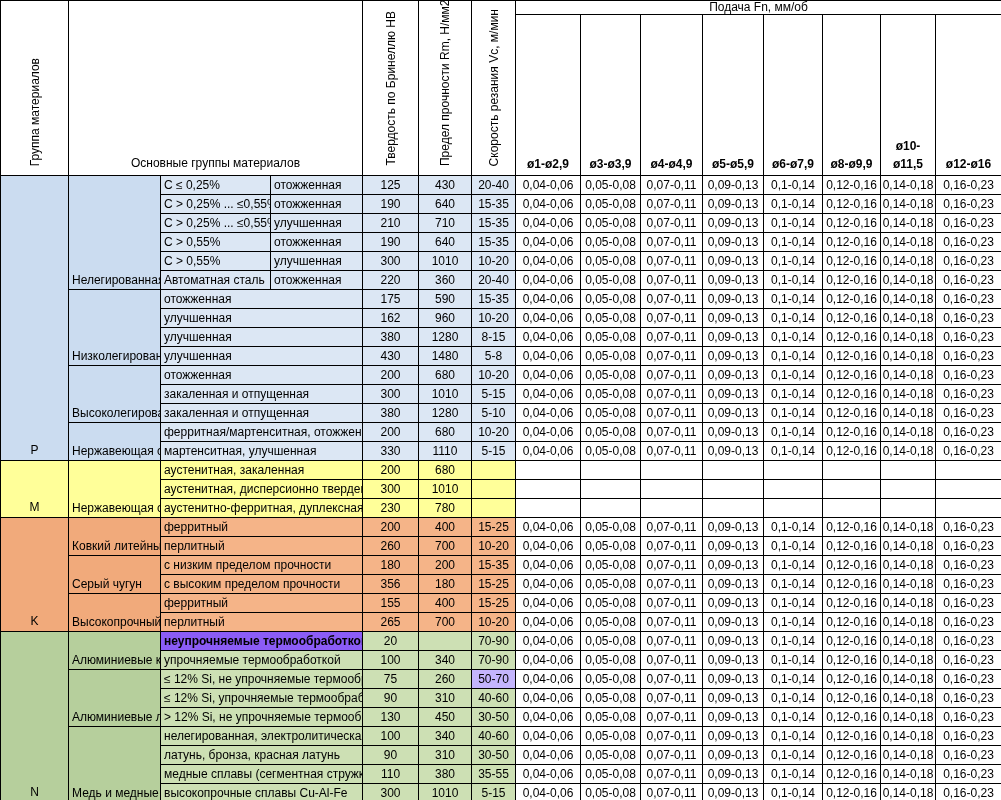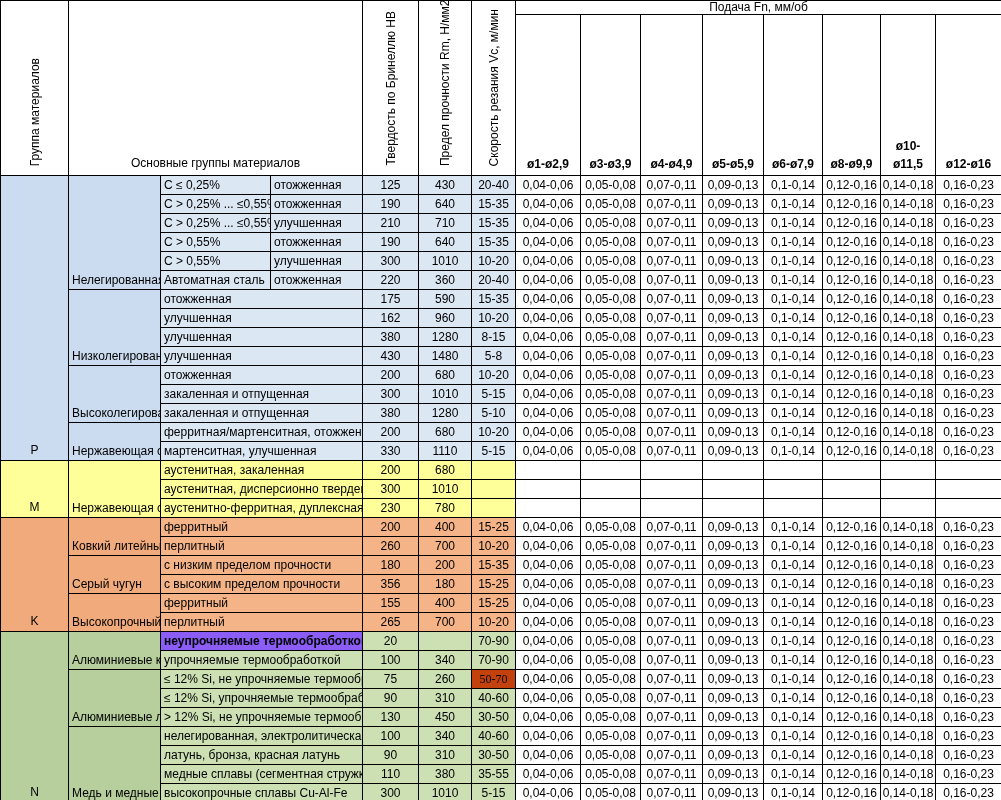--- a/index.html
+++ b/index.html
@@ -446,21 +446,21 @@
           <td class="num" style="background: rgb(255, 255, 255);">0,1-0,14</td>
           <td class="num" style="background: rgb(255, 255, 255);">0,12-0,16</td>
           <td class="num" style="background: rgb(255, 255, 255);">0,14-0,18</td>
           <td class="num" style="background: rgb(255, 255, 255);">0,16-0,23</td>
         </tr>
         <tr>
           <td class="gname" rowspan="3" style="background: rgb(182, 207, 156);">Алюминиевые ли</td>
           <td class="txt" colspan="2" style="background: rgb(205, 224, 180);">≤ 12% Si, не упрочняемые термообрабо</td>
           <td class="num" style="background: rgb(205, 224, 180);">75</td>
           <td class="num" style="background: rgb(205, 224, 180);">260</td>
-          <td class="num" style="background: #c2410c; font-family: Liberation Serif, serif;">50-70</td>
+          <td class="num" style="background: #c4b5fd;">50-70</td>
           <td class="num" style="background: rgb(255, 255, 255);">0,04-0,06</td>
           <td class="num" style="background: rgb(255, 255, 255);">0,05-0,08</td>
           <td class="num" style="background: rgb(255, 255, 255);">0,07-0,11</td>
           <td class="num" style="background: rgb(255, 255, 255);">0,09-0,13</td>
           <td class="num" style="background: rgb(255, 255, 255);">0,1-0,14</td>
           <td class="num" style="background: rgb(255, 255, 255);">0,12-0,16</td>
           <td class="num" style="background: rgb(255, 255, 255);">0,14-0,18</td>
           <td class="num" style="background: rgb(255, 255, 255);">0,16-0,23</td>
         </tr>
         <tr>

